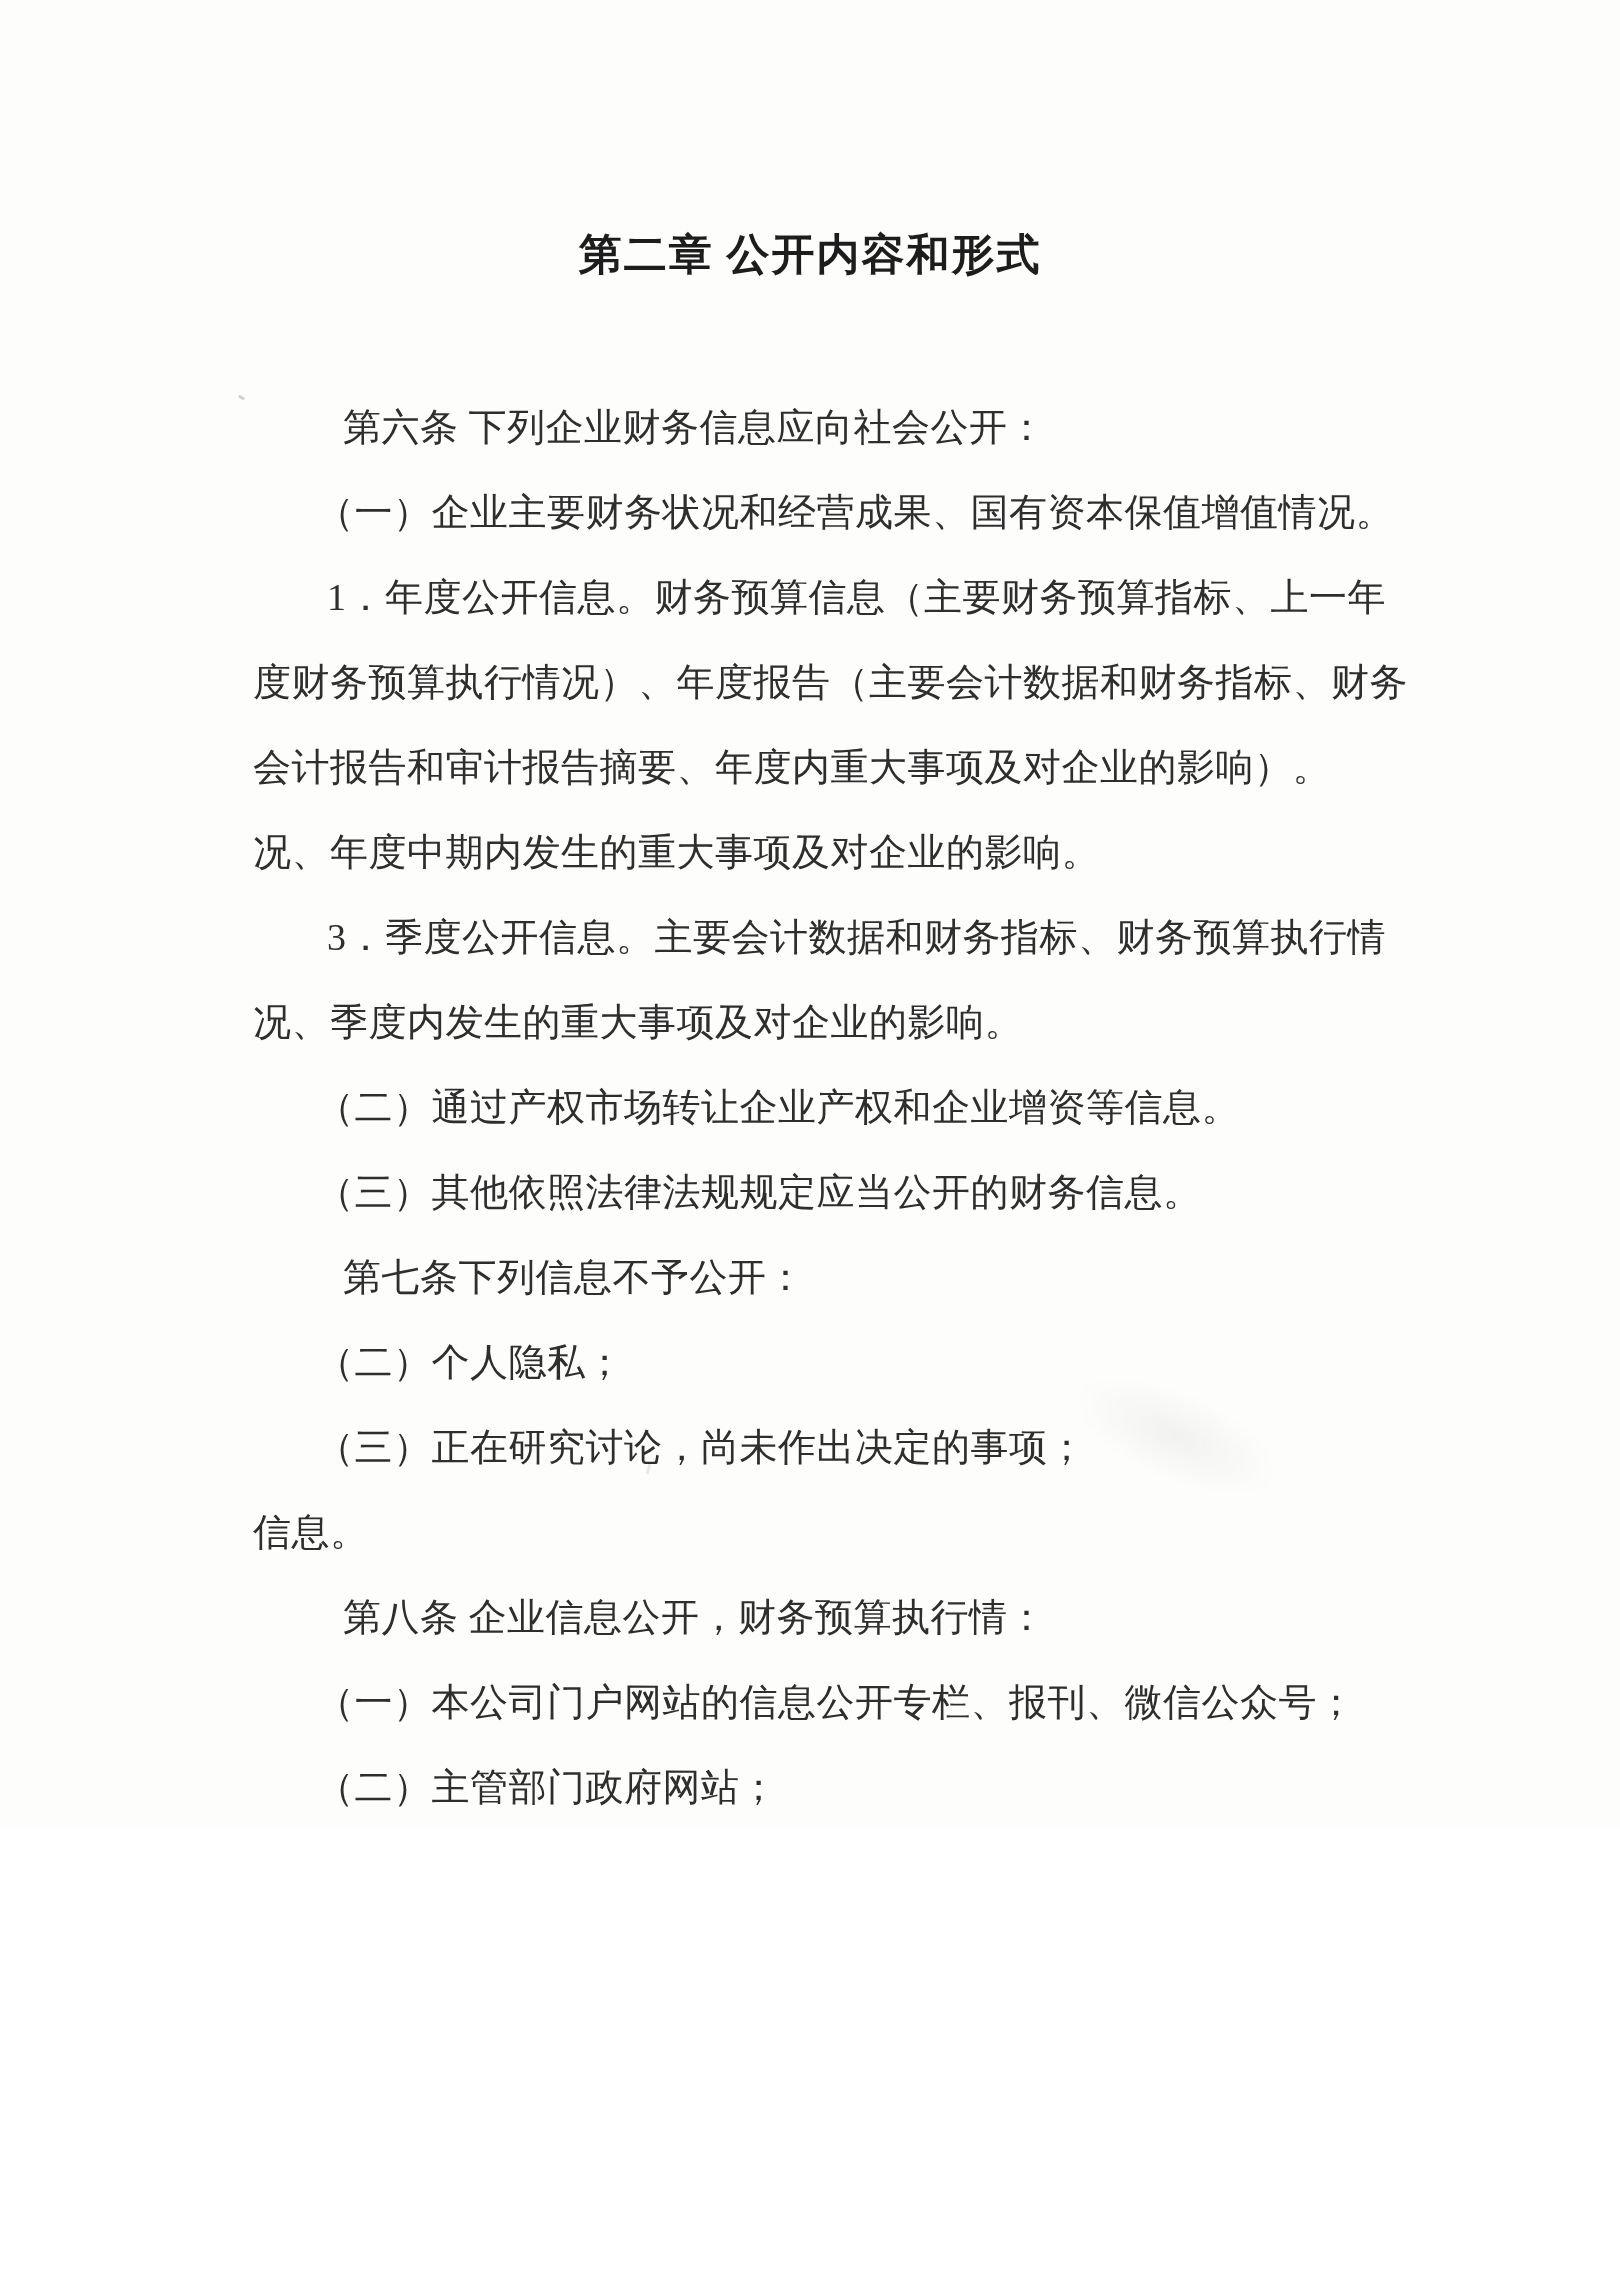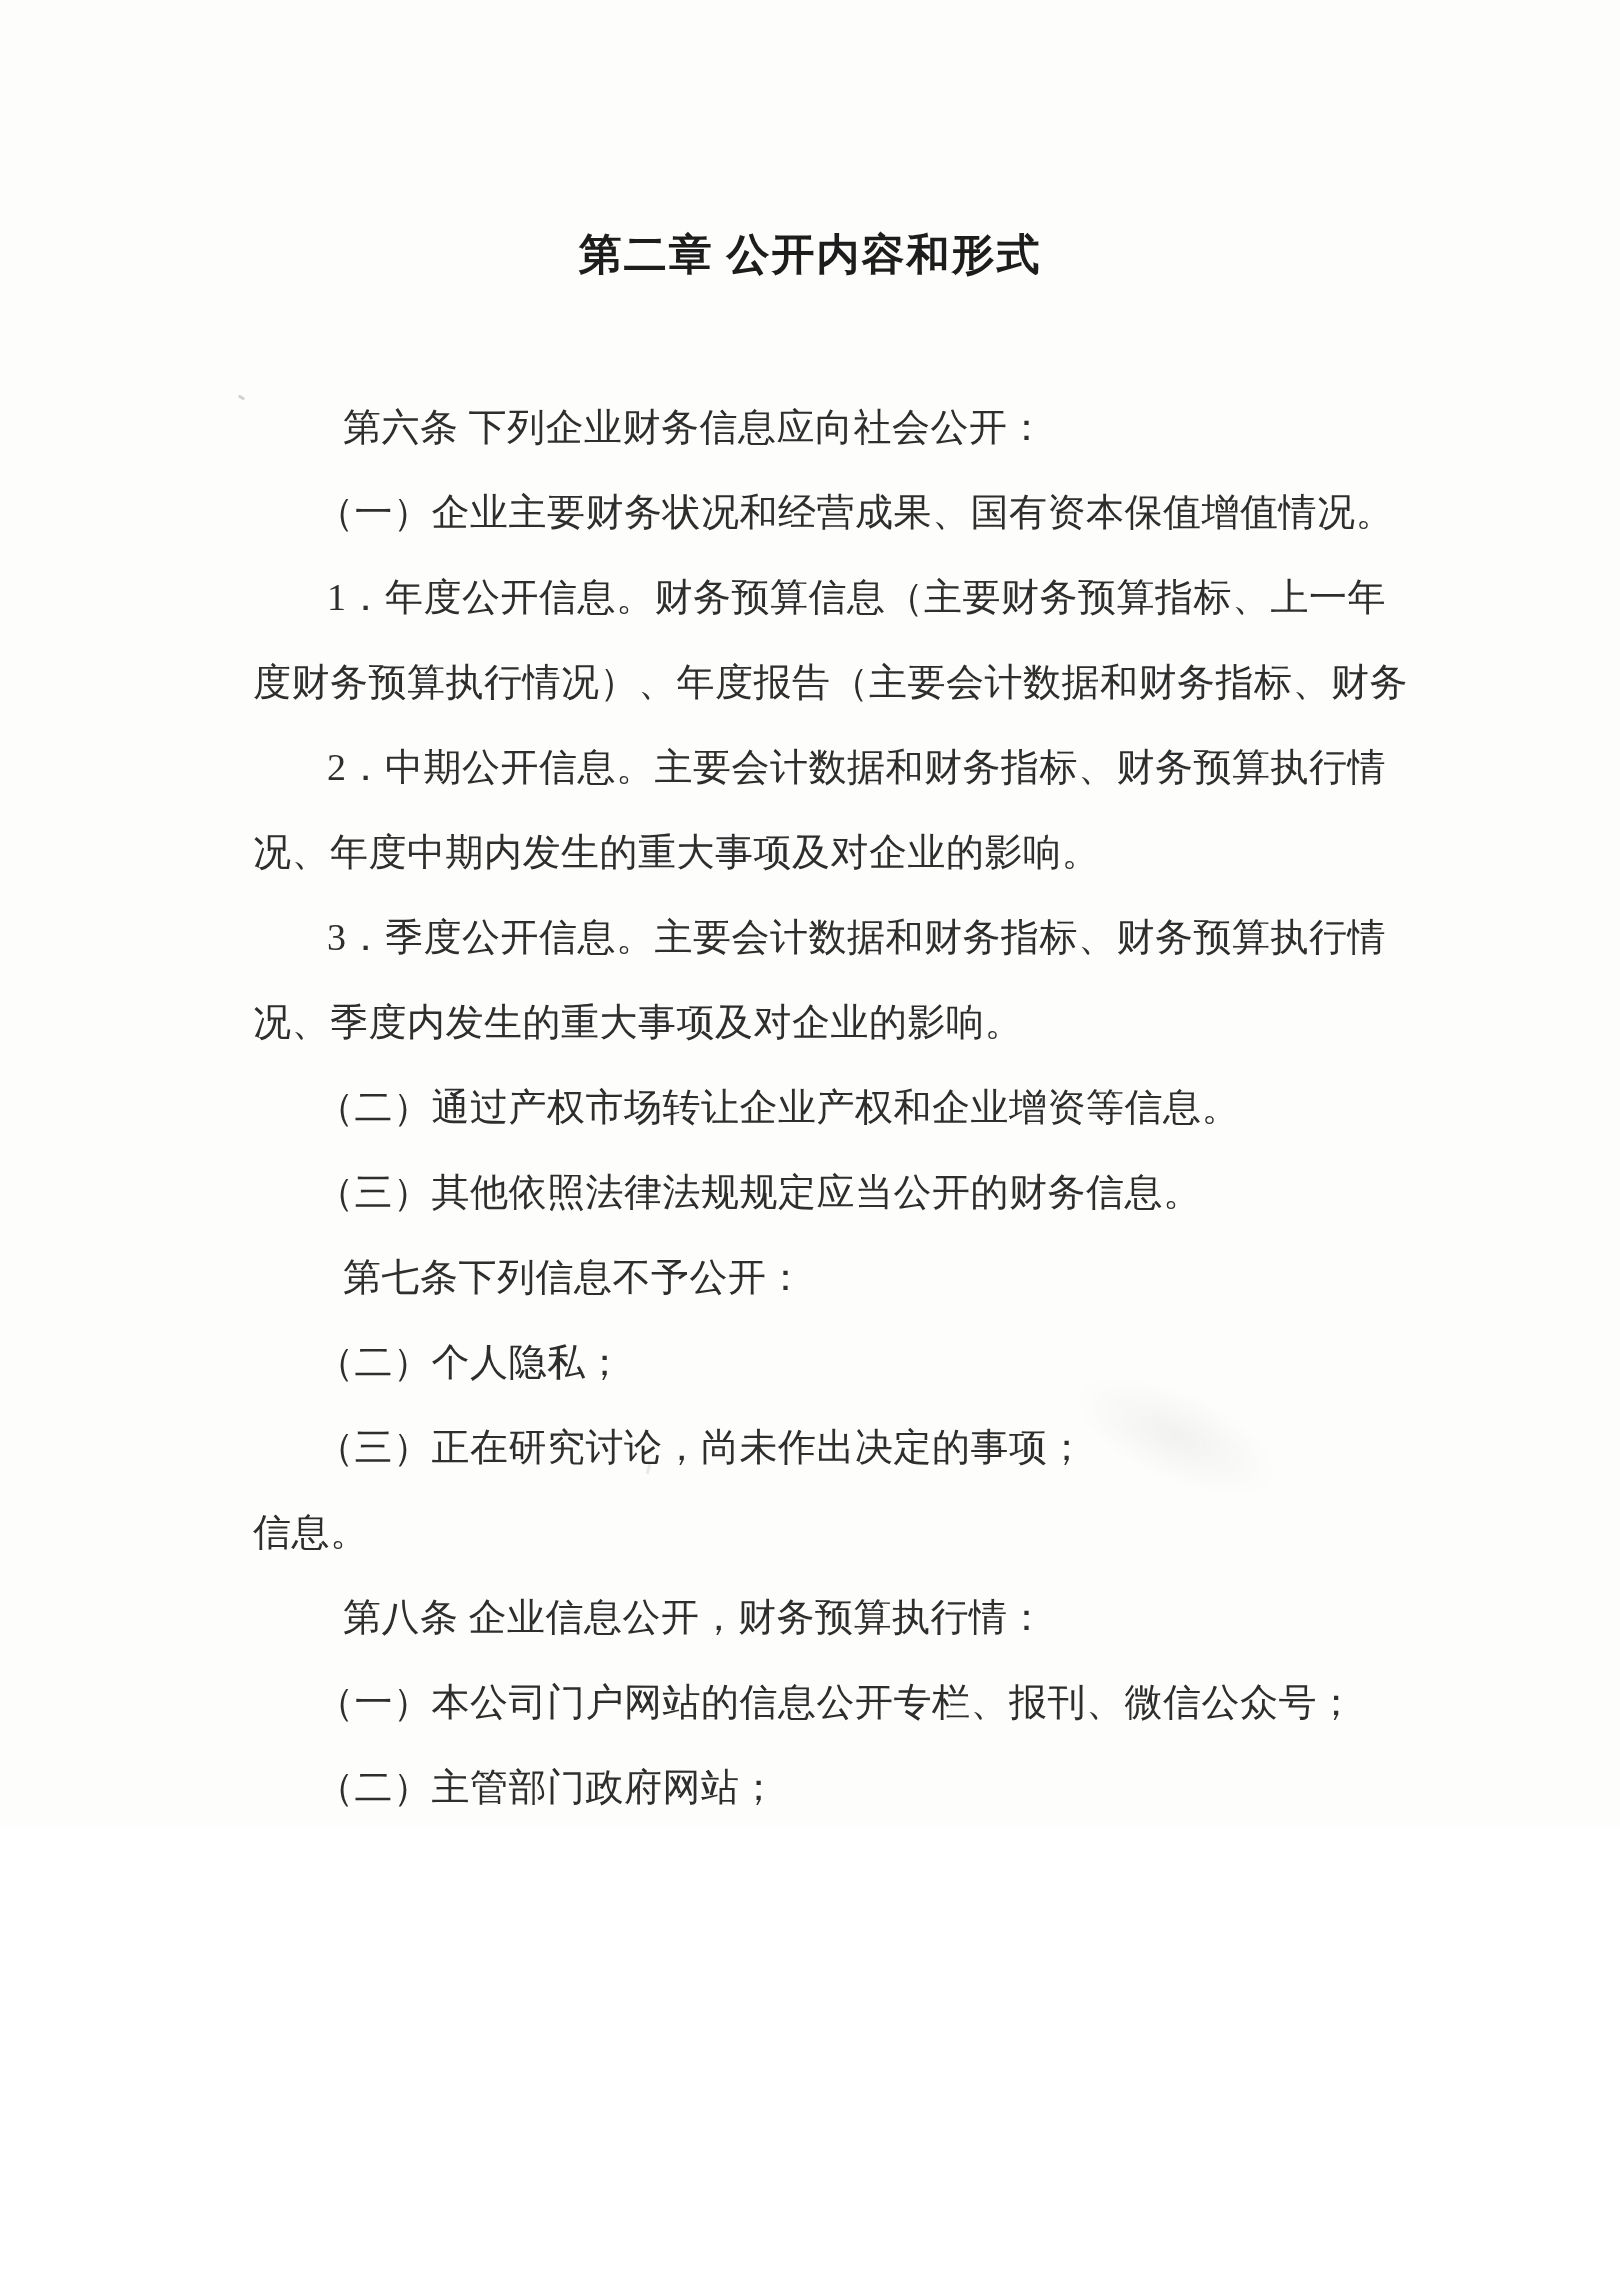--- a/index.html
+++ b/index.html
@@ -80,21 +80,21 @@
 
 <div class="page">
 
   <div class="doc-title">第二章 公开内容和形式</div>
 
   <div class="doc-body">
       <div class="line indent-article">第六条 下列企业财务信息应向社会公开：</div>
       <div class="line indent-item">（一）企业主要财务状况和经营成果、国有资本保值增值情况。</div>
       <div class="line indent-num">1．年度公开信息。财务预算信息（主要财务预算指标、上一年</div>
       <div class="line indent-none">度财务预算执行情况）、年度报告（主要会计数据和财务指标、财务</div>
-      <div class="line indent-num">2．中期公开信息。主要会计数据和财务指标、财务预算执行情</div>
+      <div class="line indent-none">会计报告和审计报告摘要、年度内重大事项及对企业的影响）。</div>
       <div class="line indent-none">况、年度中期内发生的重大事项及对企业的影响。</div>
       <div class="line indent-num">3．季度公开信息。主要会计数据和财务指标、财务预算执行情</div>
       <div class="line indent-none">况、季度内发生的重大事项及对企业的影响。</div>
       <div class="line indent-item">（二）通过产权市场转让企业产权和企业增资等信息。</div>
       <div class="line indent-item">（三）其他依照法律法规规定应当公开的财务信息。</div>
       <div class="line indent-article">第七条下列信息不予公开：</div>
       <div class="line indent-item">（二）个人隐私；</div>
       <div class="line indent-item">（三）正在研究讨论，尚未作出决定的事项；</div>
       <div class="line indent-none">信息。</div>
       <div class="line indent-article">第八条 企业信息公开，财务预算执行情：</div>

